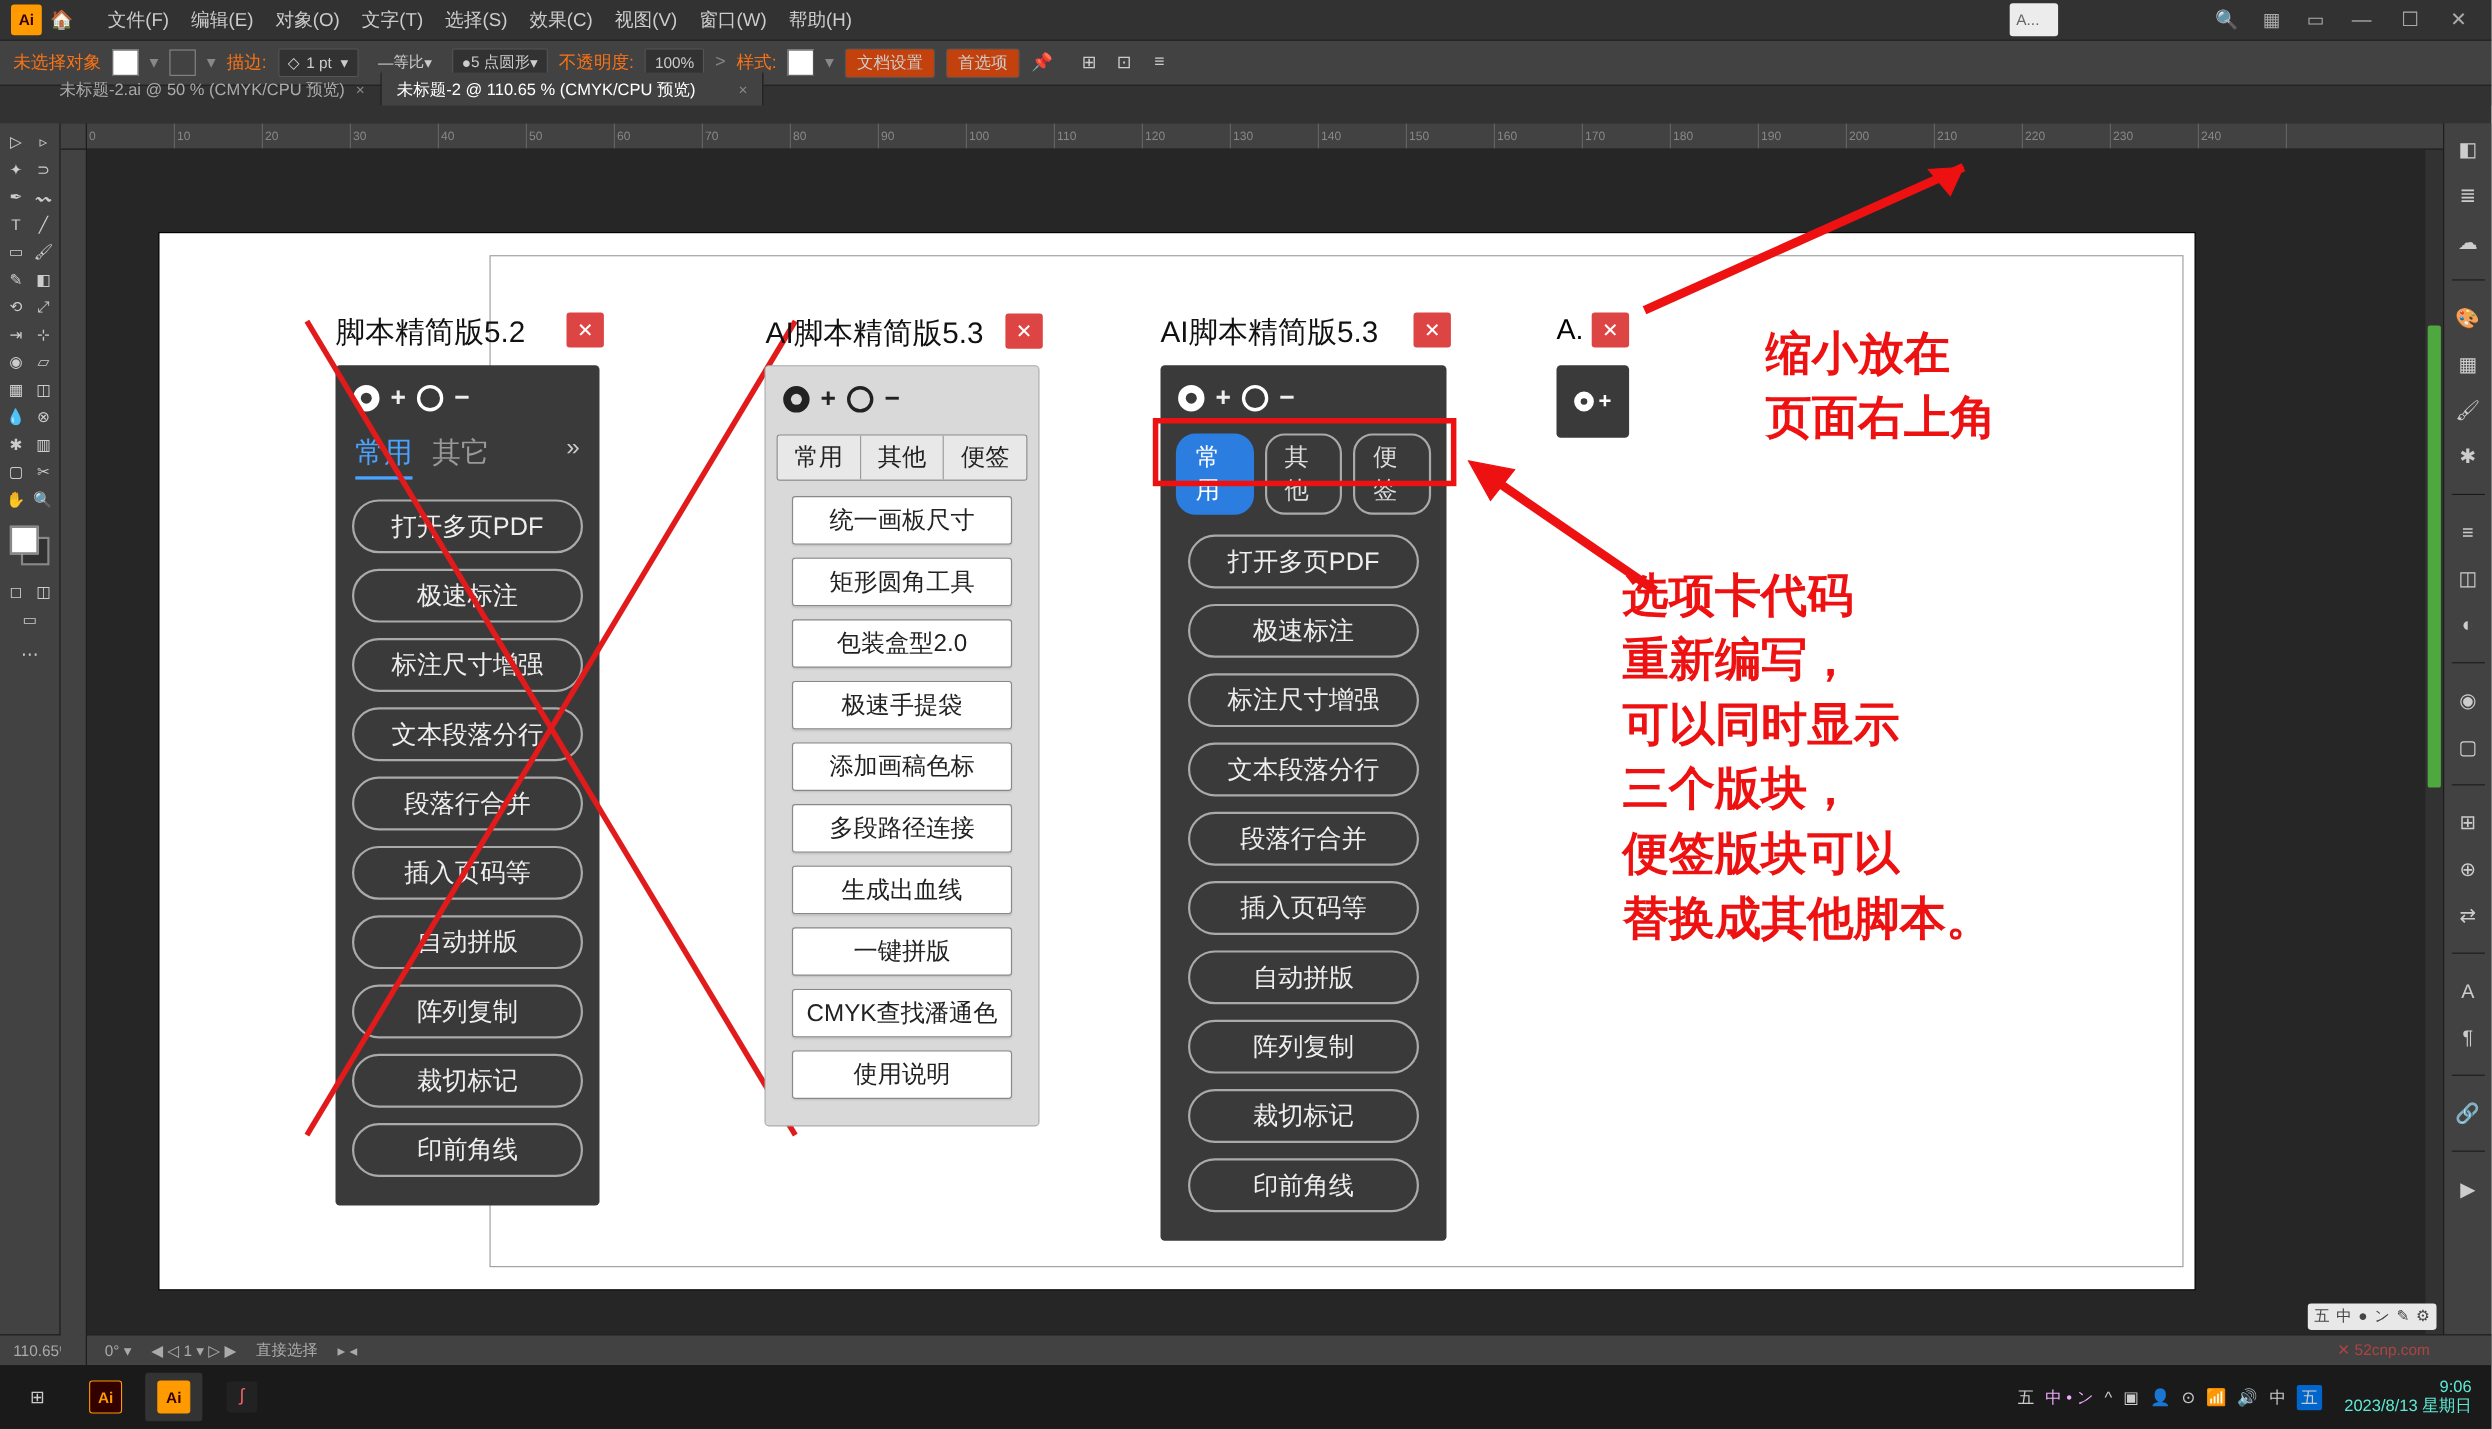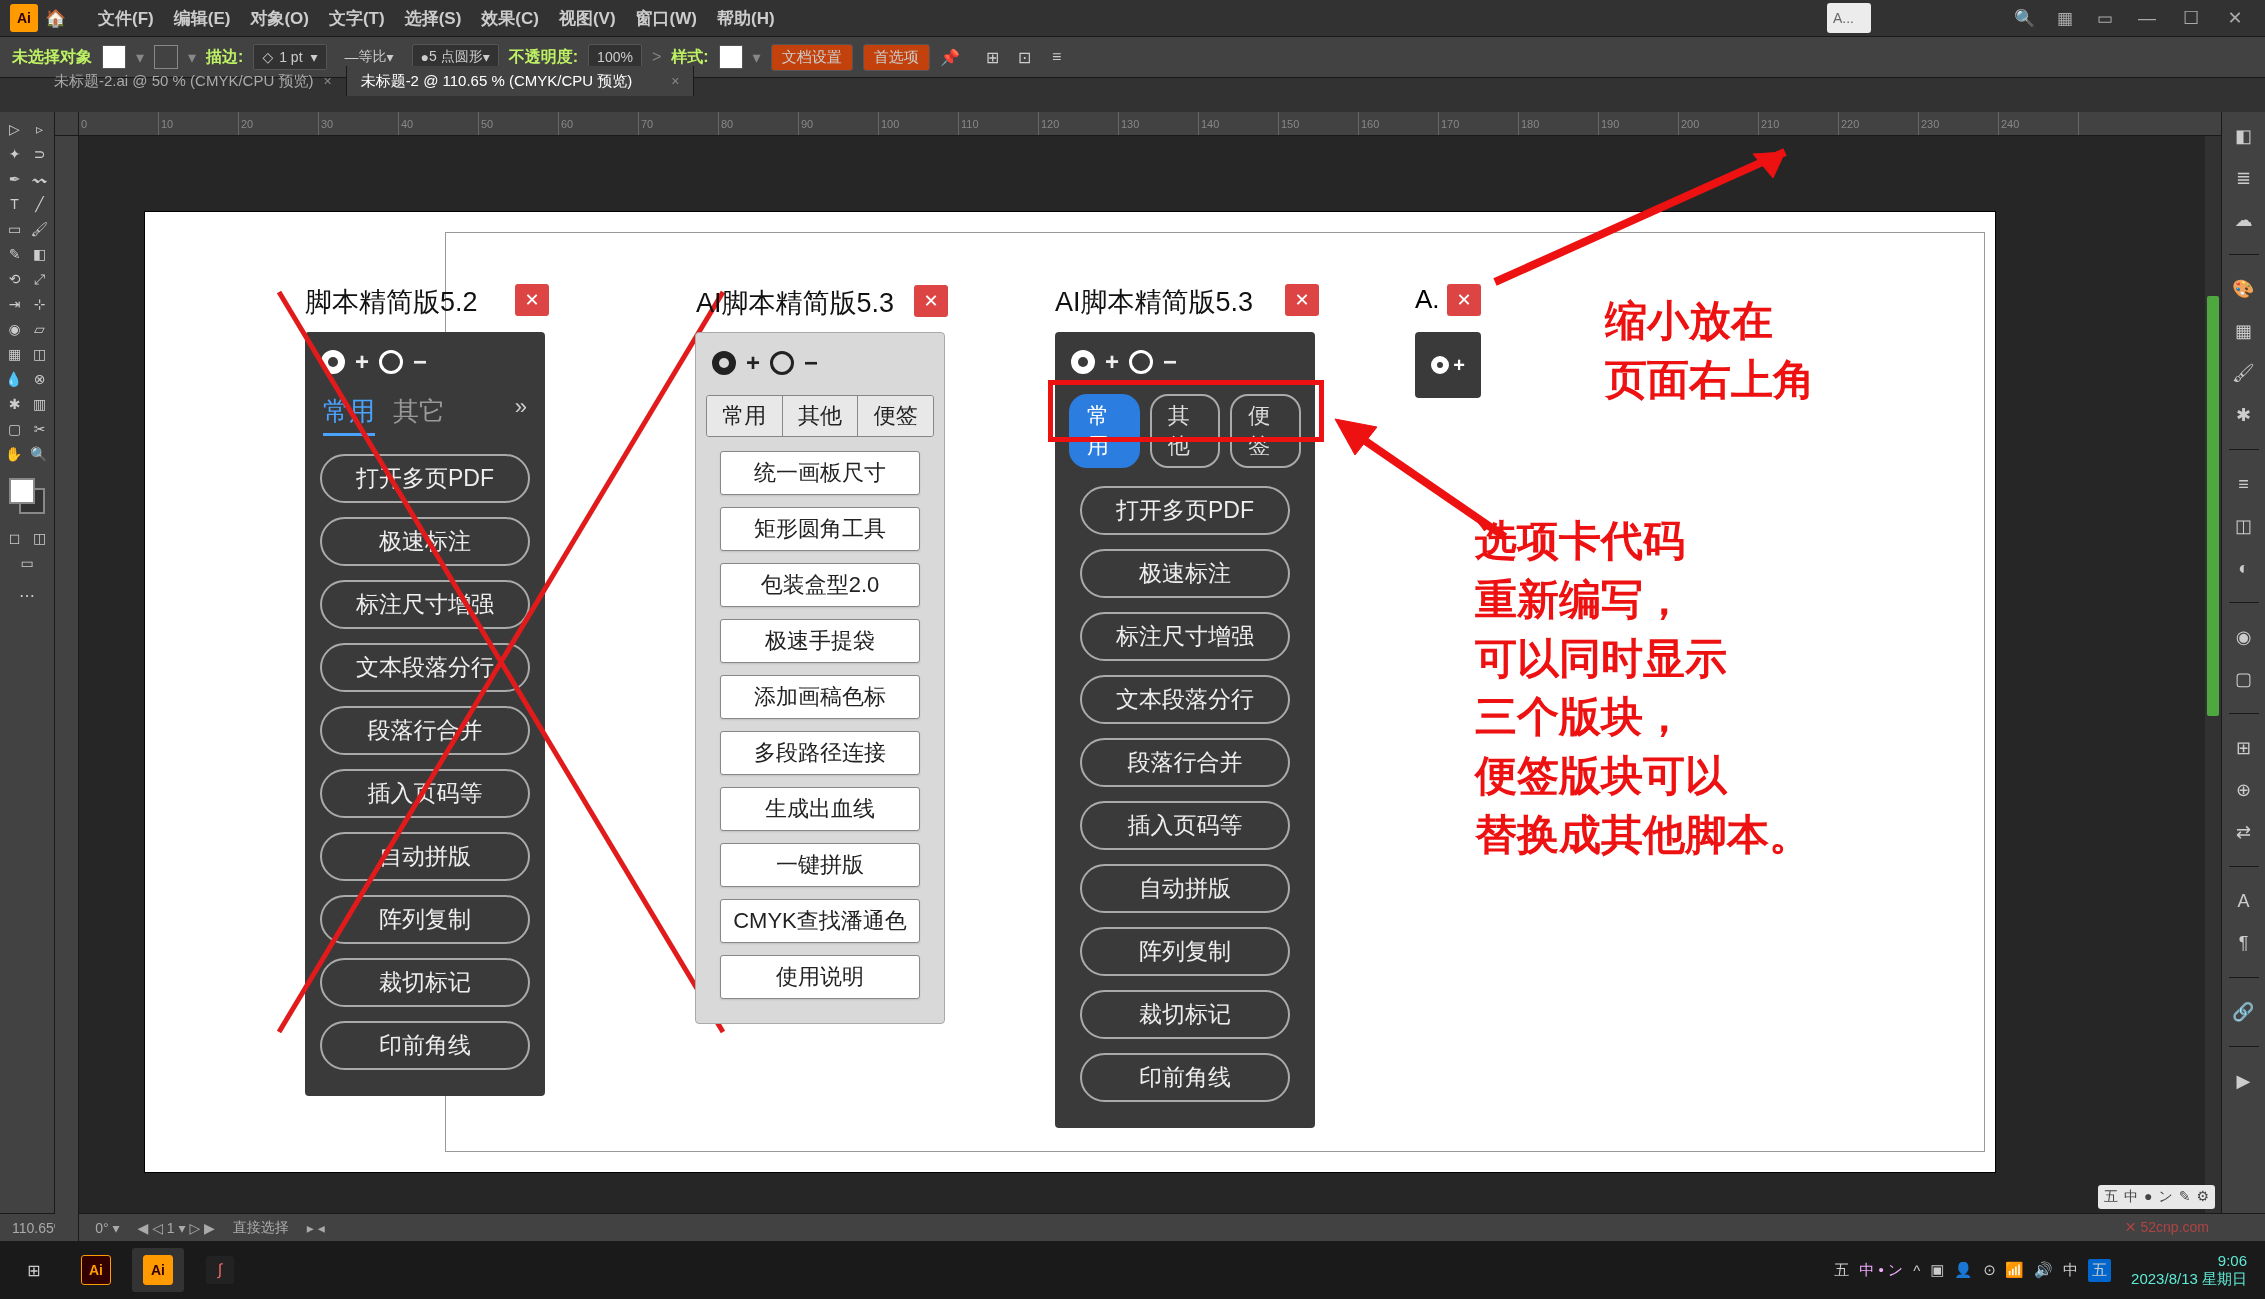--- a/index.html
+++ b/index.html
@@ -2,29 +2,29 @@
 <html><head>
 <meta charset="utf-8">
 <style>
 * { margin:0; padding:0; box-sizing:border-box; font-family:"Microsoft YaHei",sans-serif; }
 body { background:#323232; width:2265px; height:1299px; overflow:hidden; position:relative; }
 
 
 .menubar { height:36px; background:#323232; display:flex; align-items:center; padding:0 10px; gap:4px; color:#ccc; font-size:17px; }
 .menubar .ai-logo { width:28px; height:28px; background:#ff9a00; display:flex; align-items:center; justify-content:center; color:#330000; font-weight:bold; font-size:14px; border-radius:3px; }
 .menubar .home-icon { width:28px; height:28px; display:flex; align-items:center; justify-content:center; cursor:pointer; }
-.menubar .menu-item { padding:4px 8px; cursor:pointer;font-weight:bold; }
+.menubar .menu-item { padding:4px 8px; cursor:pointer; }
 .menubar .spacer { flex:1; }
 .menubar .search-area { width:44px; height:30px; background:#ececec; border-radius:3px; margin-right:8px; display:flex; align-items:center; padding:0 6px; color:#666; font-size:14px; }
 .menubar .right-icon { width:30px; height:30px; display:flex; align-items:center; justify-content:center; margin:0 3px; cursor:pointer; color:#aaa; }
 .win-btn { width:40px; height:30px; display:flex; align-items:center; justify-content:center; color:#aaa; cursor:pointer; font-size:18px; }
 
 
 .controlbar { height:42px; background:#424242; border-top:1px solid #1a1a1a; border-bottom:1px solid #1a1a1a; display:flex; align-items:center; padding:0 12px; gap:10px; color:#ccc; font-size:16px; }
-.controlbar .label { color:#bef264;font-weight:bold; }
+.controlbar .label { color:#f97316; }
 .controlbar .field { background:#323232; border:1px solid #555; height:26px; padding:0 8px; display:flex; align-items:center; border-radius:2px; font-size:14px; }
 .controlbar .swatch { width:24px; height:24px; background:#fff; border:1px solid #555; }
 .controlbar .btn { background:#c2410c; border:1px solid #555; padding:3px 10px; border-radius:3px; font-size:15px; }
 .controlbar .bar-icon { width:22px; height:22px; display:flex; align-items:center; justify-content:center; }
 
 
 .doctabs { height:18px; background:#323232; display:flex; align-items:flex-end; padding-left:40px; }
 .doctabs .tab { height:30px; padding:0 14px; display:flex; align-items:center; color:#aaa; font-size:15px; border-right:1px solid #1a1a1a; cursor:pointer; }
 .doctabs .tab.active { background:#424242; color:#fff;gap:29px; }
 .doctabs .tab .close { margin-left:10px; color:#888; font-size:14px; }

